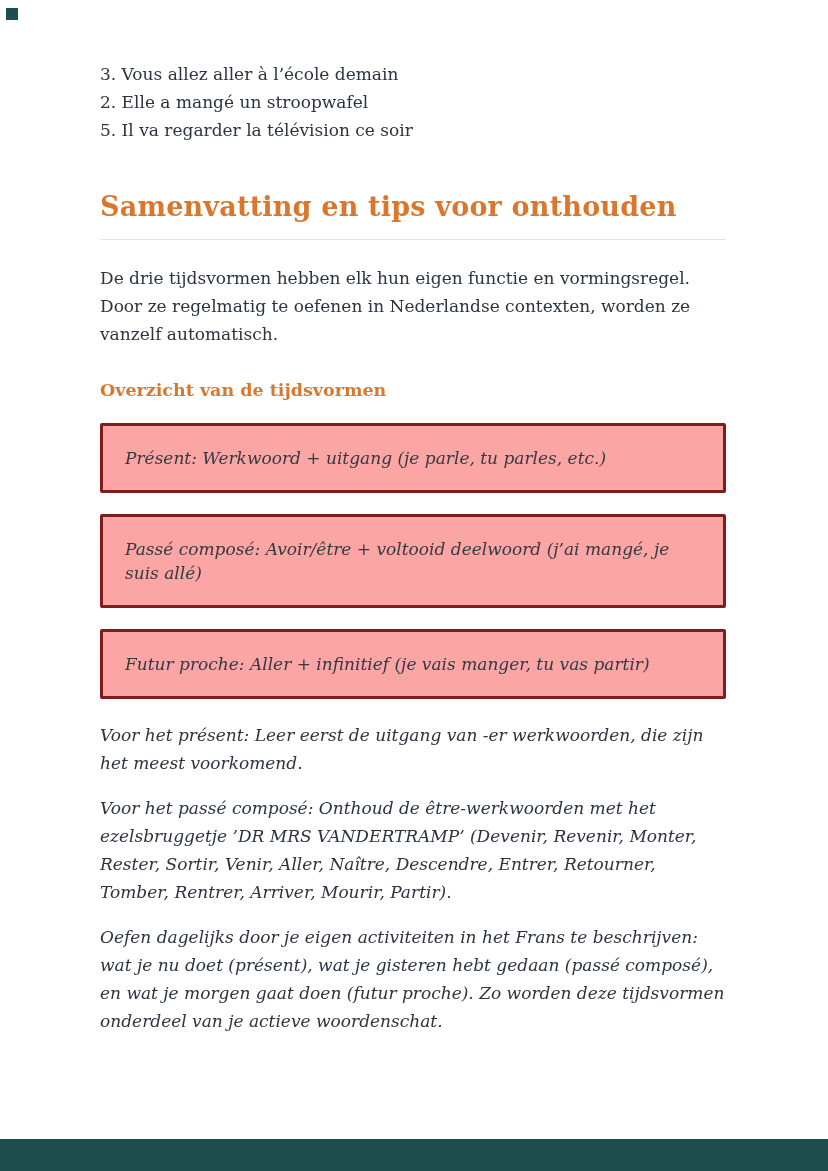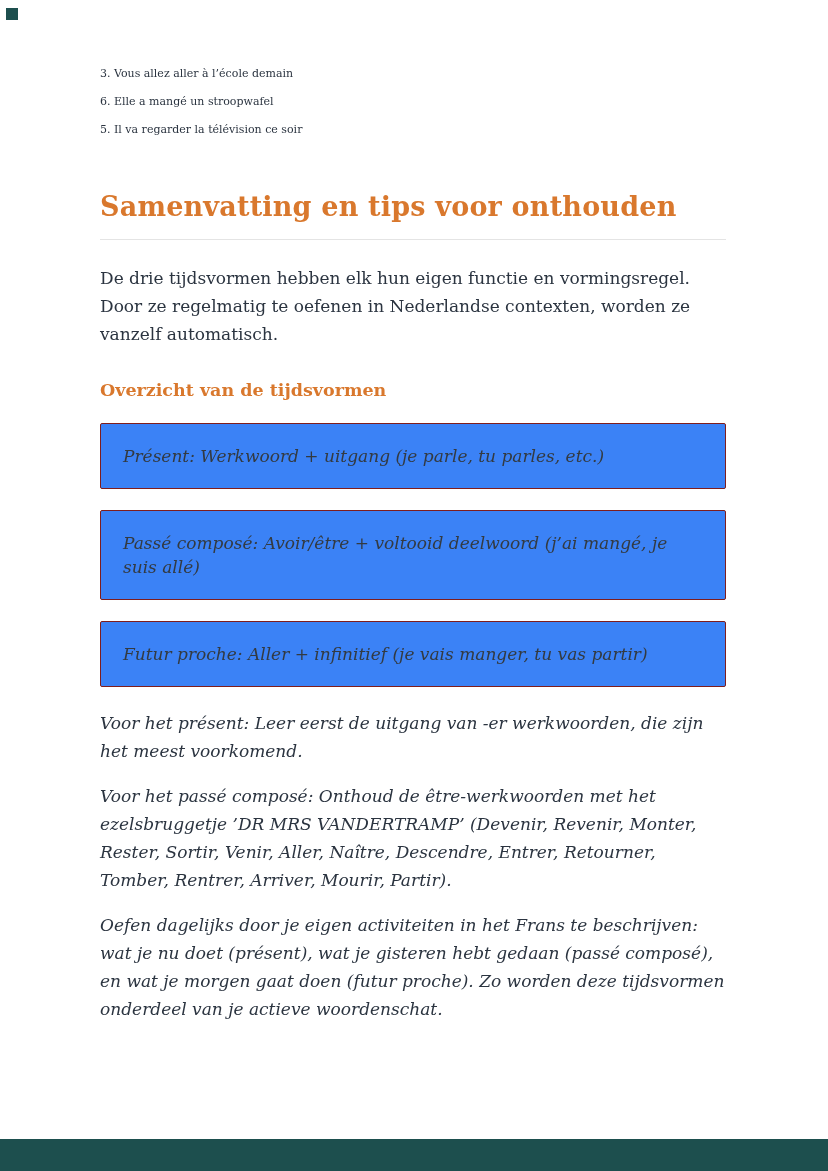--- a/index.html
+++ b/index.html
@@ -24,21 +24,21 @@
     width: 12px;
     height: 12px;
     background: #1d4f4e;
   }
   .content {
     box-sizing: border-box;
     width: 828px;
     padding: 60px 102px 0 100px;
   }
   .list-item {
-    font-size: 11px;
+    font-size: 17px;
     line-height: 28px;
     color: #2b3440;
   }
   .section-heading {
     color: #d9782d;
     font-size: 27px;
     line-height: 34px;
     font-weight: 700;
     margin: 46px 0 0 0;
     letter-spacing: 0.2px;
@@ -56,22 +56,22 @@
   }
   .sub-heading {
     color: #d9782d;
     font-size: 17.5px;
     line-height: 24px;
     font-weight: 700;
     margin: 30px 0 0 0;
   }
   .callout {
     box-sizing: border-box;
-    background: #3b82f6;
-    border: 1px solid #7f1d1d;
+    background: #fca5a5;
+    border: 3px solid #7f1d1d;
     border-radius: 2px;
     padding: 20px 22px;
     margin-top: 21px;
     font-style: italic;
     font-size: 17px;
     line-height: 24px;
     color: #333a41;
   }
   .para-group .body-paragraph:first-child {
     margin-top: 22px;
@@ -93,21 +93,21 @@
 <body>
 
 <div class="page">
 
   <div class="corner-mark"></div>
 
   <div class="content">
 
     <div>
       <div class="list-item">3. Vous allez aller à l’école demain</div>
-      <div class="list-item">6. Elle a mangé un stroopwafel</div>
+      <div class="list-item">2. Elle a mangé un stroopwafel</div>
       <div class="list-item">5. Il va regarder la télévision ce soir</div>
     </div>
 
     <h1 class="section-heading">Samenvatting en tips voor onthouden</h1>
     <hr class="heading-divider">
 
     <p class="body-paragraph">De drie tijdsvormen hebben elk hun eigen functie en vormingsregel. Door ze regelmatig te oefenen in Nederlandse contexten, worden ze vanzelf automatisch.</p>
 
     <h3 class="sub-heading">Overzicht van de tijdsvormen</h3>
 

